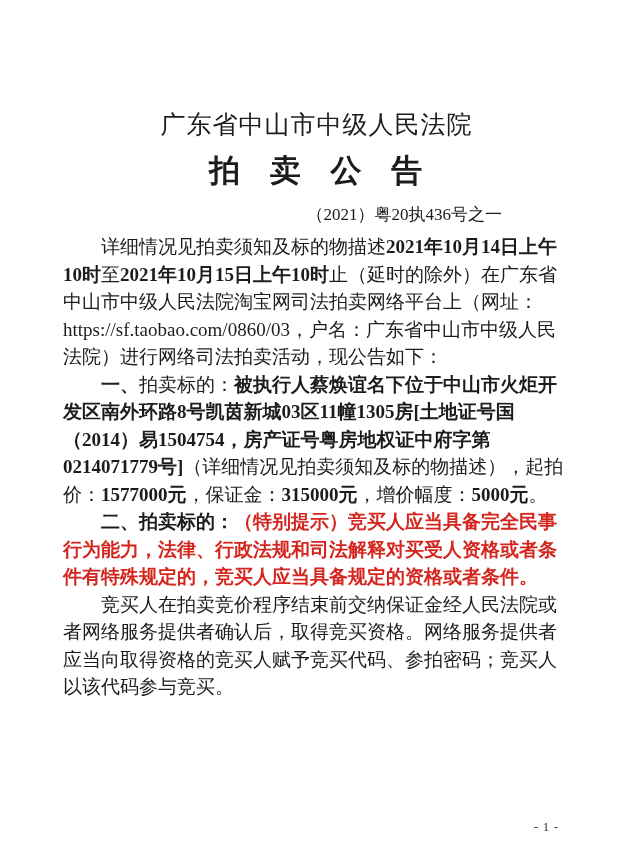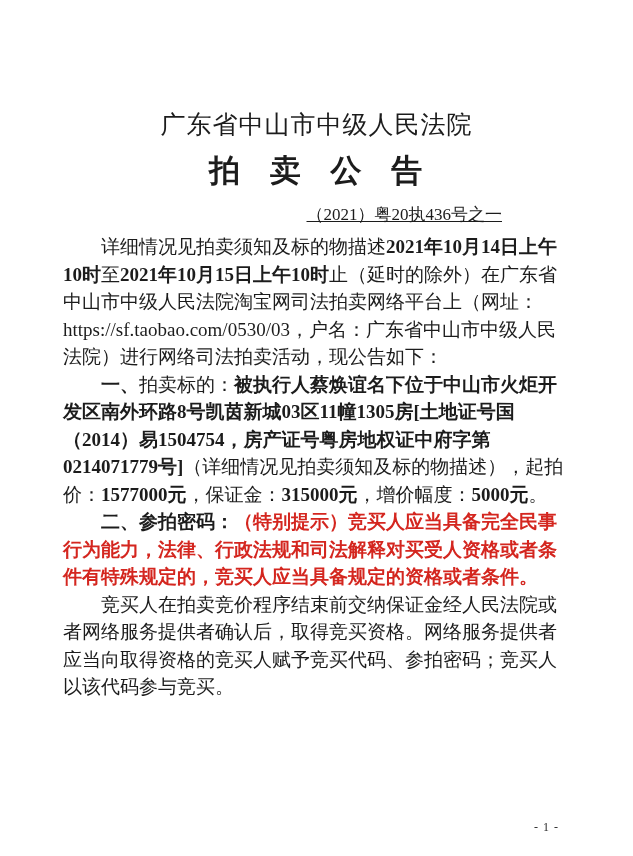--- a/index.html
+++ b/index.html
@@ -27,21 +27,20 @@
     margin-top: 12px;
     text-align: center;
     font-size: 31px;
     font-weight: 700;
     letter-spacing: 2px;
     word-spacing: 18px;
     line-height: 37px;
   }
   .meta-row {
     margin: 15px 61px 0 63px;
-    text-decoration: underline;
   }
   .case-no {
     text-align: right;
     padding-right: 70px;
     font-size: 17px;
     line-height: 21px;
   }
   .doc-body {
     margin: 8px 61px 0 63px;
     font-size: 19px;
@@ -67,20 +66,20 @@
 <div class="page">
   <div class="court-name">广东省中山市中级人民法院</div>
 
   <div class="doc-title">拍 卖 公 告</div>
 
   <div class="meta-row">
     <div class="case-no">（2021）粤20执436号之一</div>
   </div>
 
   <div class="doc-body">
-      <p class="para"><span class="run">详细情况见拍卖须知及标的物描述</span><span class="run b">2021年10月14日上午10时</span><span class="run">至</span><span class="run b">2021年10月15日上午10时</span><span class="run">止（延时的除外）在广东省中山市中级人民法院淘宝网司法拍卖网络平台上（网址：https://sf.taobao.com/0530/03，户名：广东省中山市中级人民法院）进行网络司法拍卖活动，现公告如下：</span></p>
+      <p class="para"><span class="run">详细情况见拍卖须知及标的物描述</span><span class="run b">2021年10月14日上午10时</span><span class="run">至</span><span class="run b">2021年10月15日上午10时</span><span class="run">止（延时的除外）在广东省中山市中级人民法院淘宝网司法拍卖网络平台上（网址：https://sf.taobao.com/0860/03，户名：广东省中山市中级人民法院）进行网络司法拍卖活动，现公告如下：</span></p>
       <p class="para"><span class="run b">一、</span><span class="run">拍卖标的：</span><span class="run b">被执行人蔡焕谊名下位于中山市火炬开发区南外环路8号凯茵新城03区11幢1305房[土地证号国（2014）易1504754，房产证号粤房地权证中府字第0214071779号]</span><span class="run">（详细情况见拍卖须知及标的物描述），起拍价：</span><span class="run b">1577000元</span><span class="run">，保证金：</span><span class="run b">315000元</span><span class="run">，增价幅度：</span><span class="run b">5000元</span><span class="run">。</span></p>
-      <p class="para"><span class="run b">二、参拍密码：</span><span class="run b red">（特别提示）竞买人应当具备完全民事行为能力，法律、行政法规和司法解释对买受人资格或者条件有特殊规定的，竞买人应当具备规定的资格或者条件。</span></p>
+      <p class="para"><span class="run b">二、拍卖标的：</span><span class="run b red">（特别提示）竞买人应当具备完全民事行为能力，法律、行政法规和司法解释对买受人资格或者条件有特殊规定的，竞买人应当具备规定的资格或者条件。</span></p>
       <p class="para"><span class="run">竞买人在拍卖竞价程序结束前交纳保证金经人民法院或者网络服务提供者确认后，取得竞买资格。网络服务提供者应当向取得资格的竞买人赋予竞买代码、参拍密码；竞买人以该代码参与竞买。</span></p>
     </div>
 
   <div class="page-footer">- 1 -</div>
 </div>
 
 </body></html>

